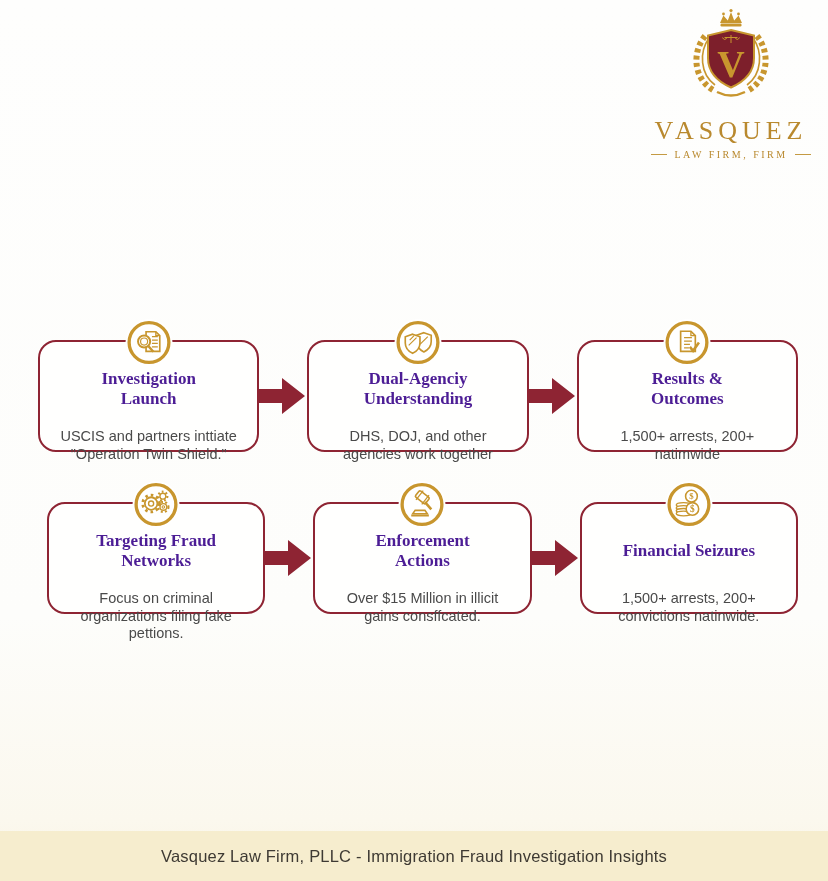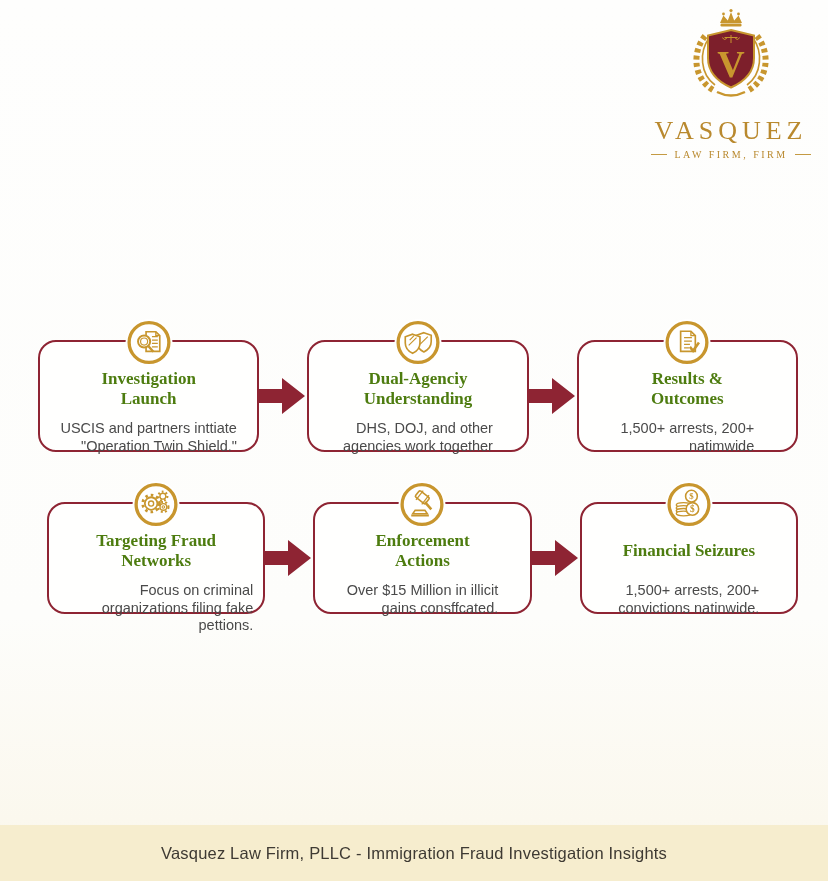--- a/index.html
+++ b/index.html
@@ -40,32 +40,32 @@
     background:#fffffe;
     padding:27px 10px 8px;
     display:flex; flex-direction:column; align-items:center;
   }
   .icon-badge {
     position:absolute; top:-23px; left:50%; transform:translateX(-50%);
     width:47px; height:47px; border-radius:50%; background:#fff;
   }
   .card-title {
     font-family:"Liberation Serif", serif; font-weight:bold;
-    font-size:17px; line-height:1.12; color:#4d7c0f;
+    font-size:17px; line-height:1.12; color:#4c1d95;
     text-align:center; white-space:pre-line;
     min-height:39px; display:flex; align-items:center; justify-content:center;
   }
   .card-body {
-    margin-top:12px; font-size:14.5px; line-height:1.22; color:#4a4a4a;
-    text-align:right; white-space:pre-line;
+    margin-top:20px; font-size:14.5px; line-height:1.22; color:#4a4a4a;
+    text-align:center; white-space:pre-line;
   }
   .arrow { width:48px; height:112px; display:flex; align-items:center; flex:none; }
   
   .footer {
-    position:absolute; left:0; right:0; bottom:0; height:56px;
+    position:absolute; left:0; right:0; bottom:0; height:50px;
     background:#f6edce;
     display:flex; align-items:center; justify-content:center;
     font-size:16.5px; color:#3e3a33; letter-spacing:.2px;
   }
 </style>
 </head>
 <body>
 
 <svg width="0" height="0" style="position:absolute">
   <defs>

